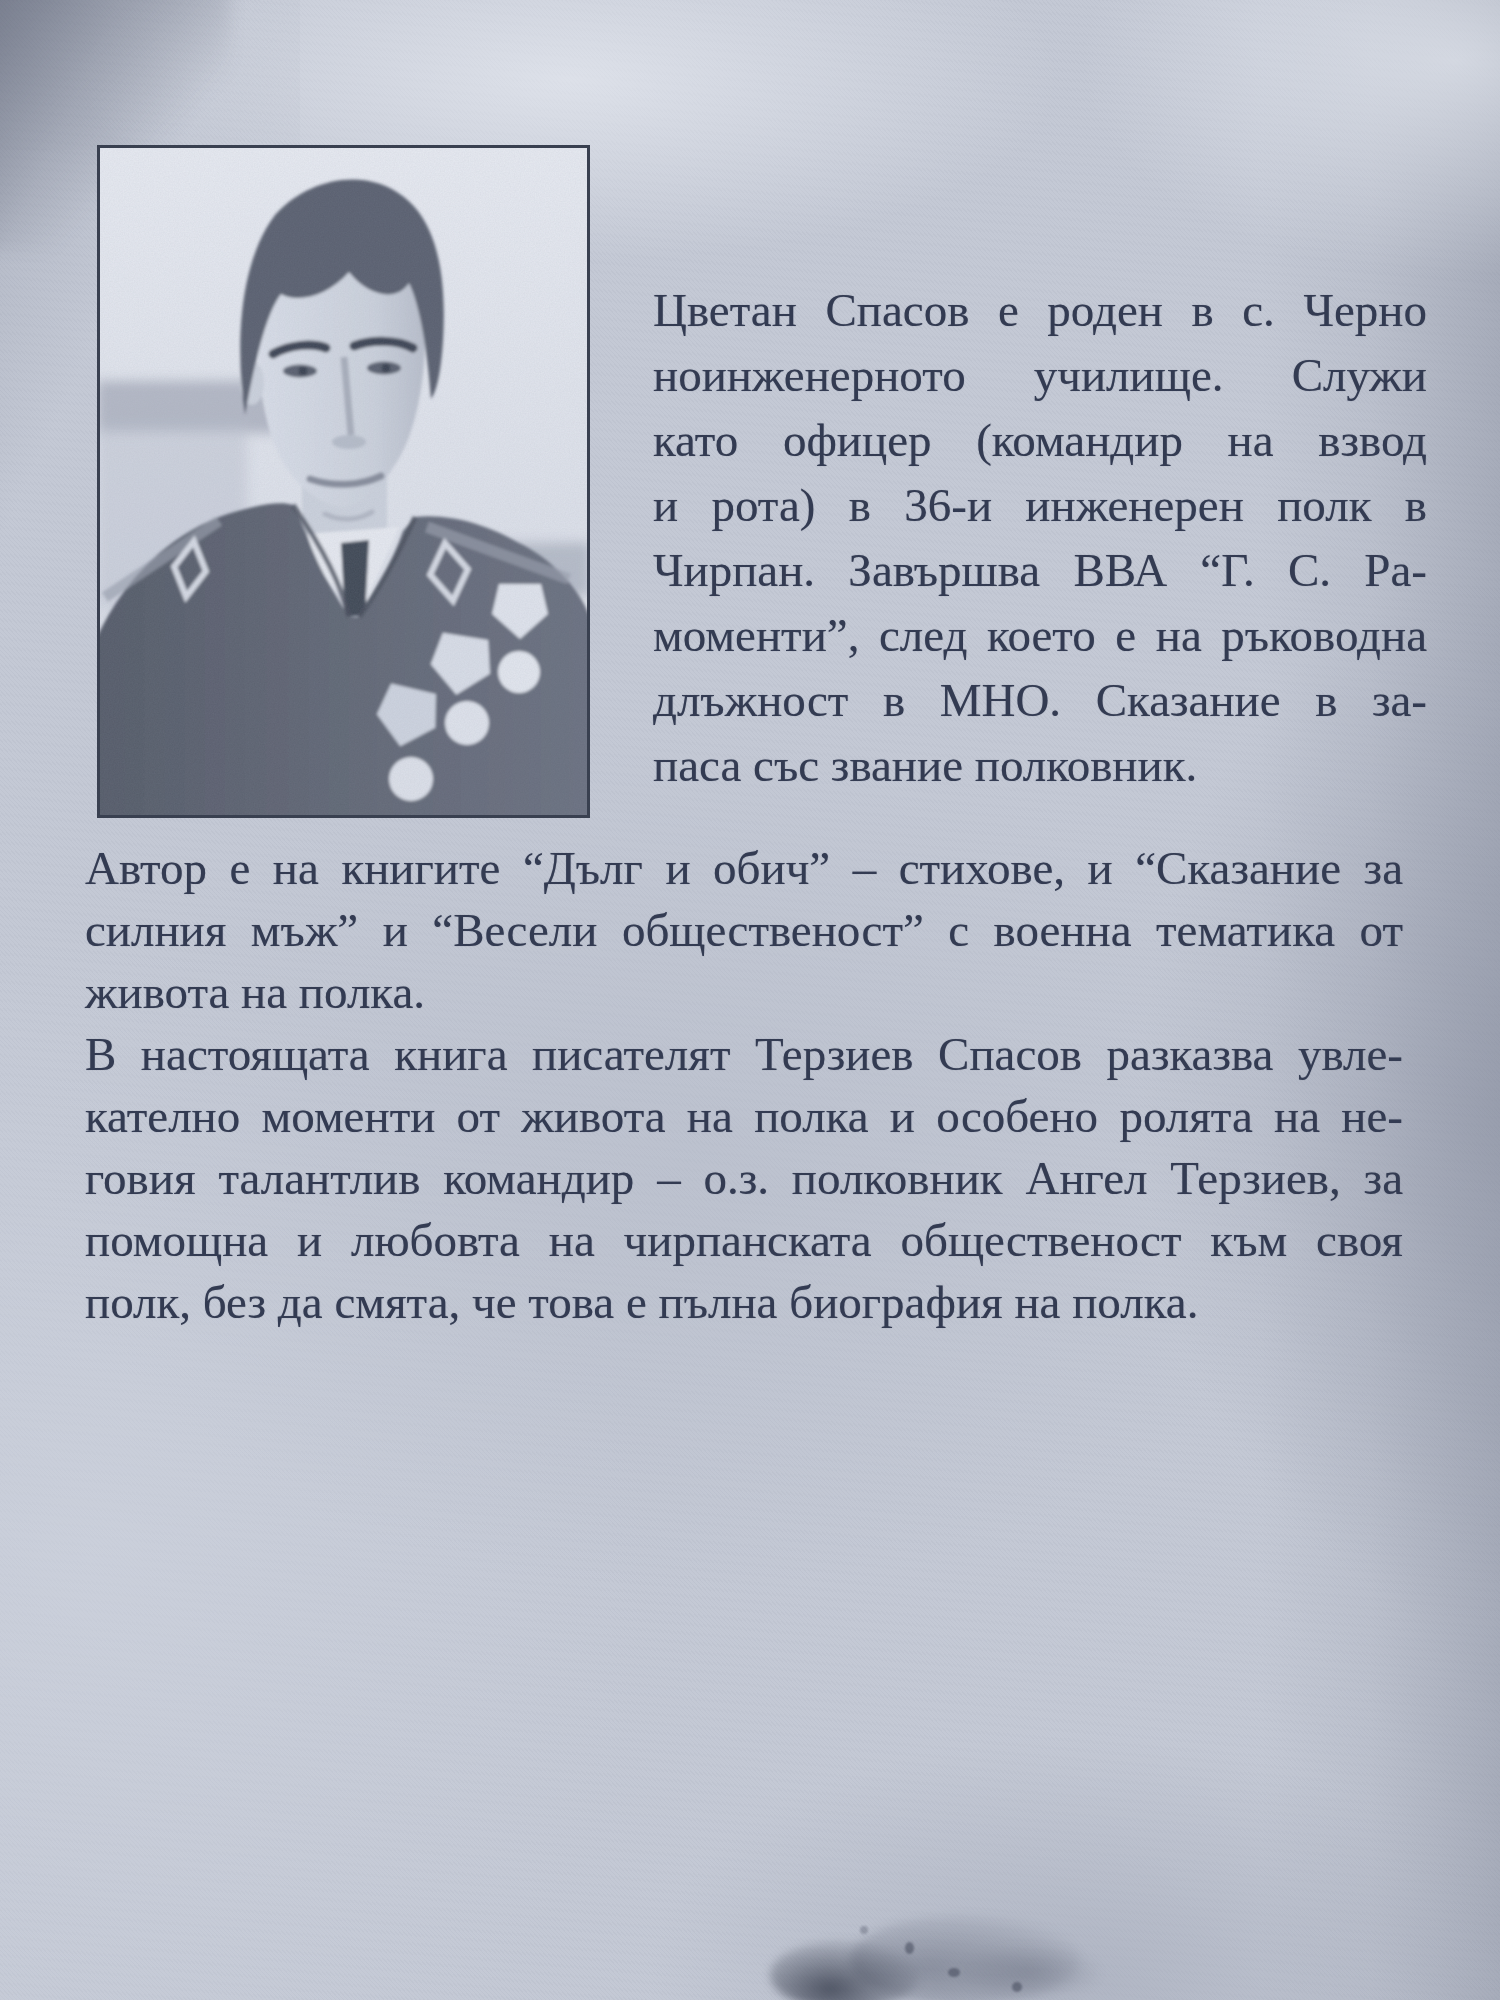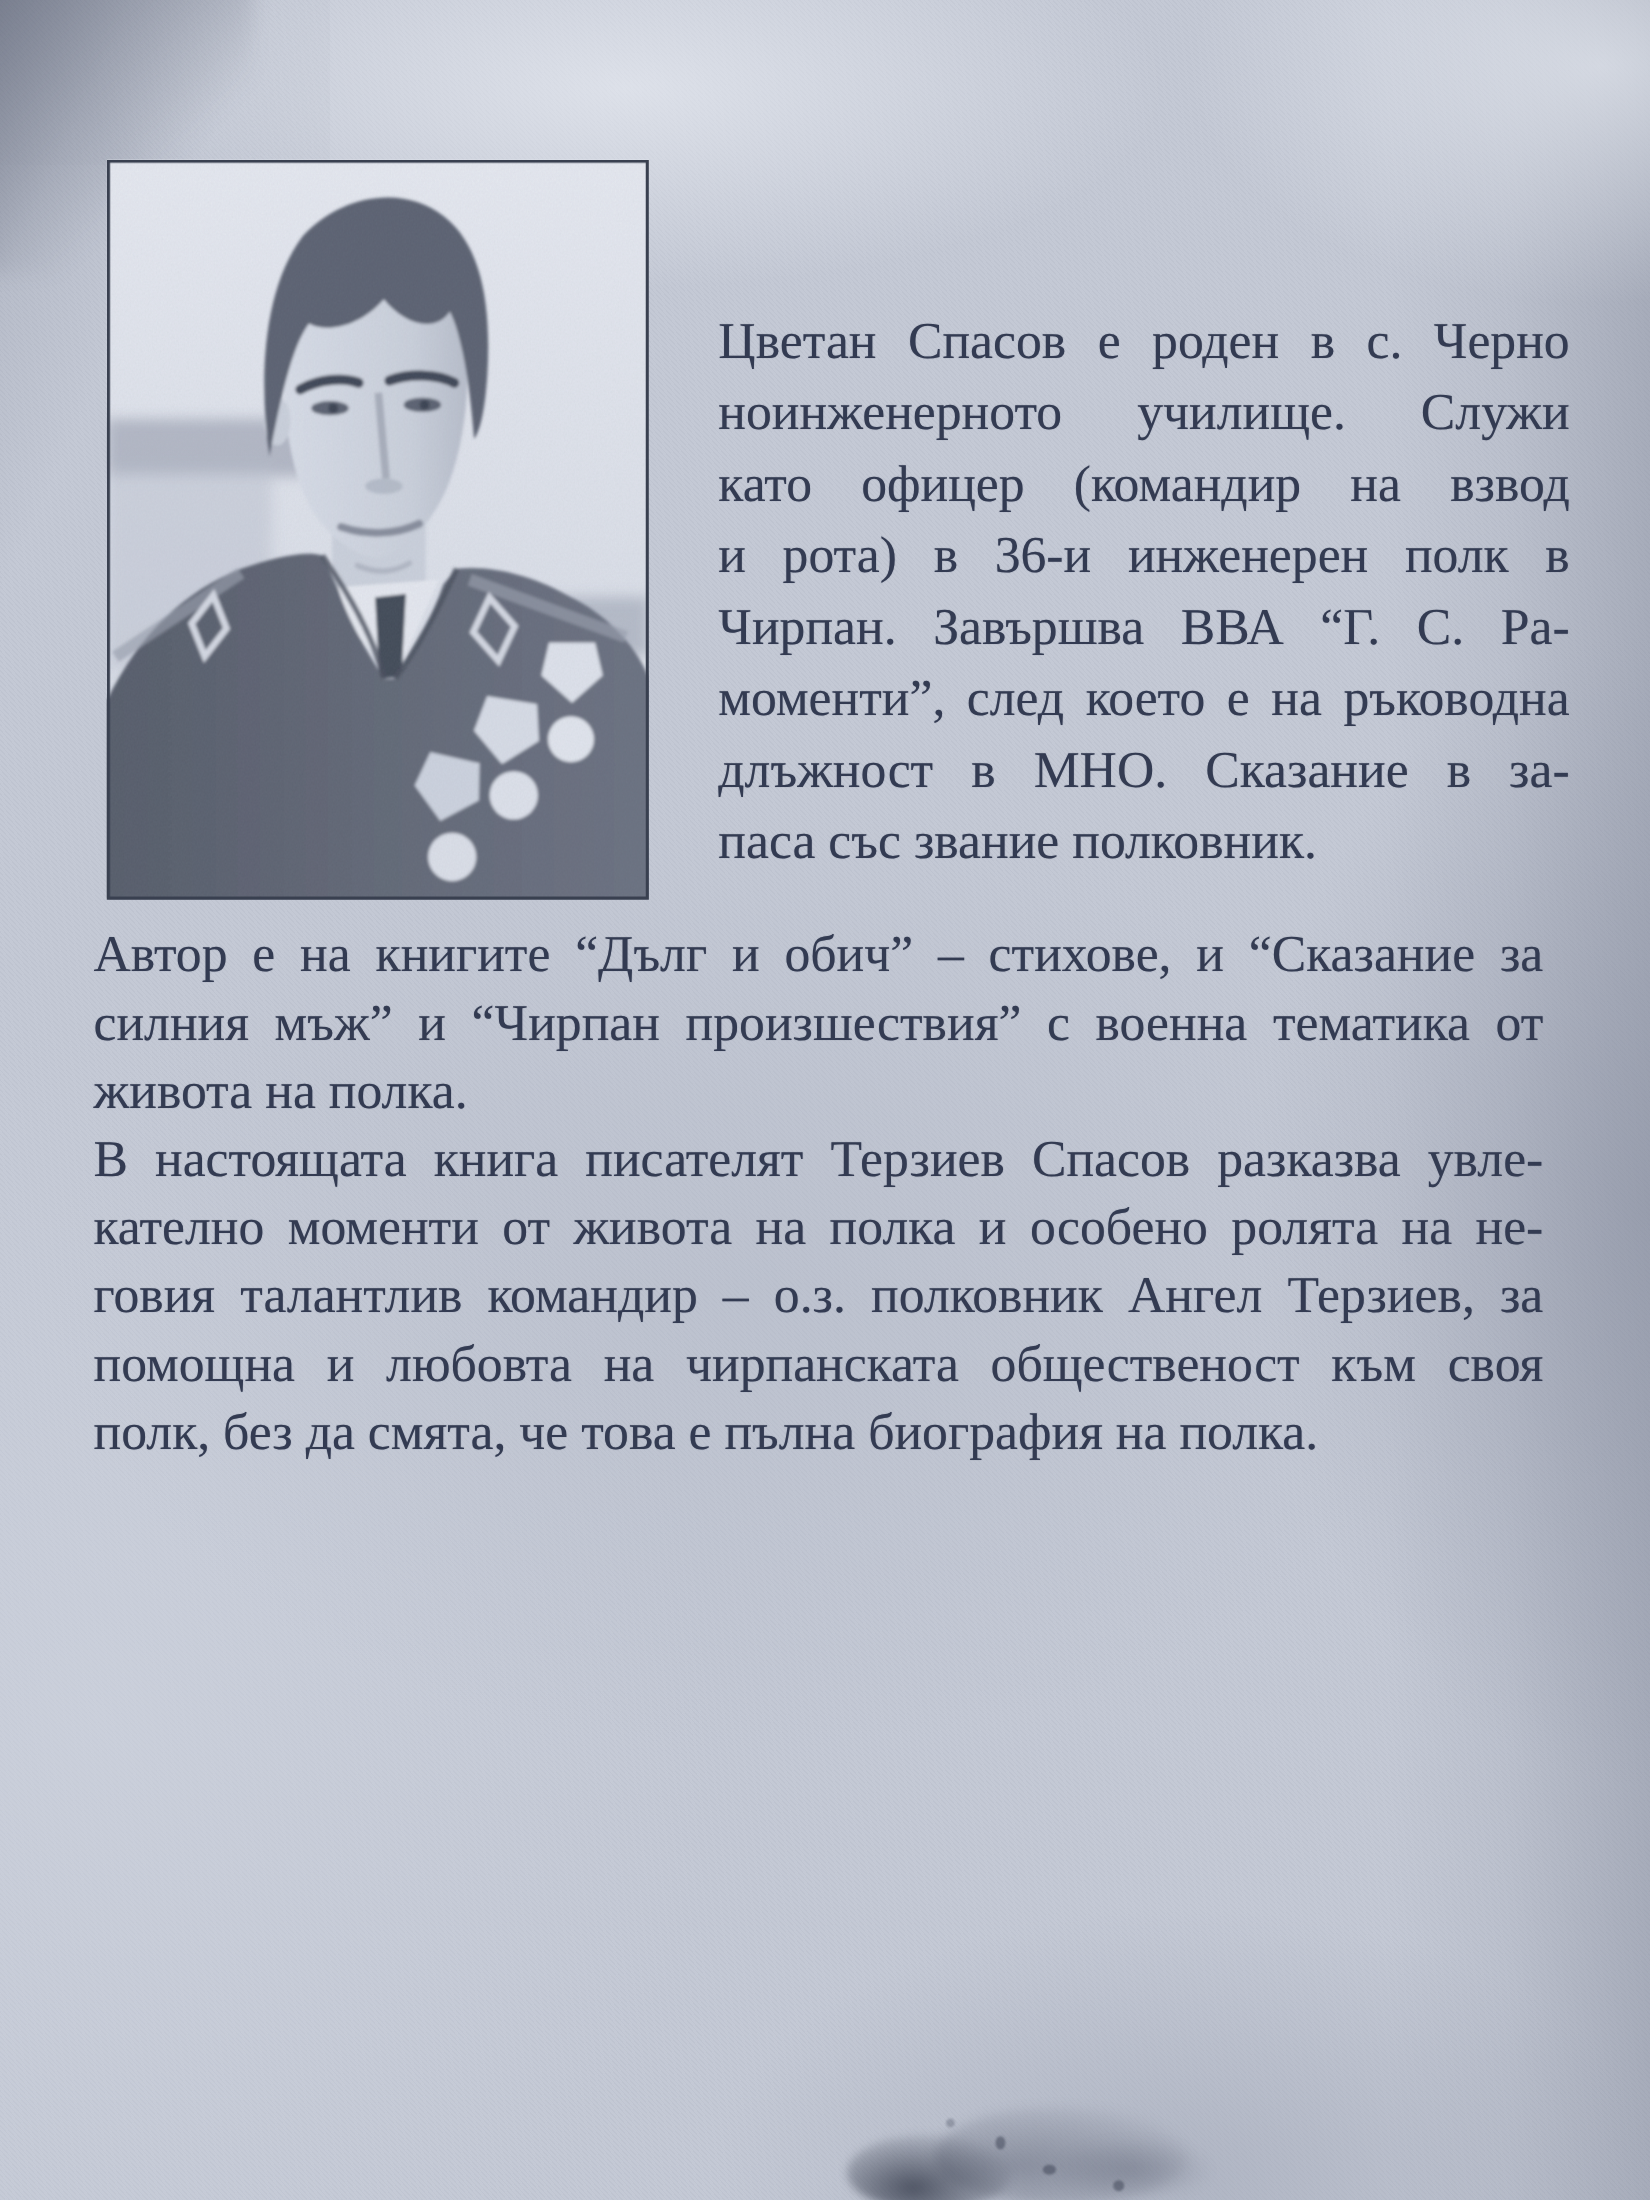--- a/index.html
+++ b/index.html
@@ -156,21 +156,21 @@
     <div class="line">и рота) в 36-и инженерен полк в</div>
     <div class="line">Чирпан. Завършва ВВА “Г. С. Ра-</div>
     <div class="line">моменти”, след което е на ръководна</div>
     <div class="line">длъжност в МНО. Сказание в за-</div>
     <div class="line last">паса със звание полковник.</div>
   </div>
 
   <div class="paragraphs ink">
     <div>
       <div class="pline">Автор е на книгите “Дълг и обич” – стихове, и “Сказание за</div>
-      <div class="pline">силния мъж” и “Чирпан произшествия” с военна тематика от</div>
+      <div class="pline">силния мъж” и “Весели общественост” с военна тематика от</div>
       <div class="pline last">живота на полка.</div>
     </div>
     <div>
       <div class="pline">В настоящата книга писателят Терзиев Спасов разказва увле-</div>
       <div class="pline">кателно моменти от живота на полка и особено ролята на не-</div>
       <div class="pline">говия талантлив командир – о.з. полковник Ангел Терзиев, за</div>
       <div class="pline">помощна и любовта на чирпанската общественост към своя</div>
       <div class="pline last">полк, без да смята, че това е пълна биография на полка.</div>
     </div>
   </div>

